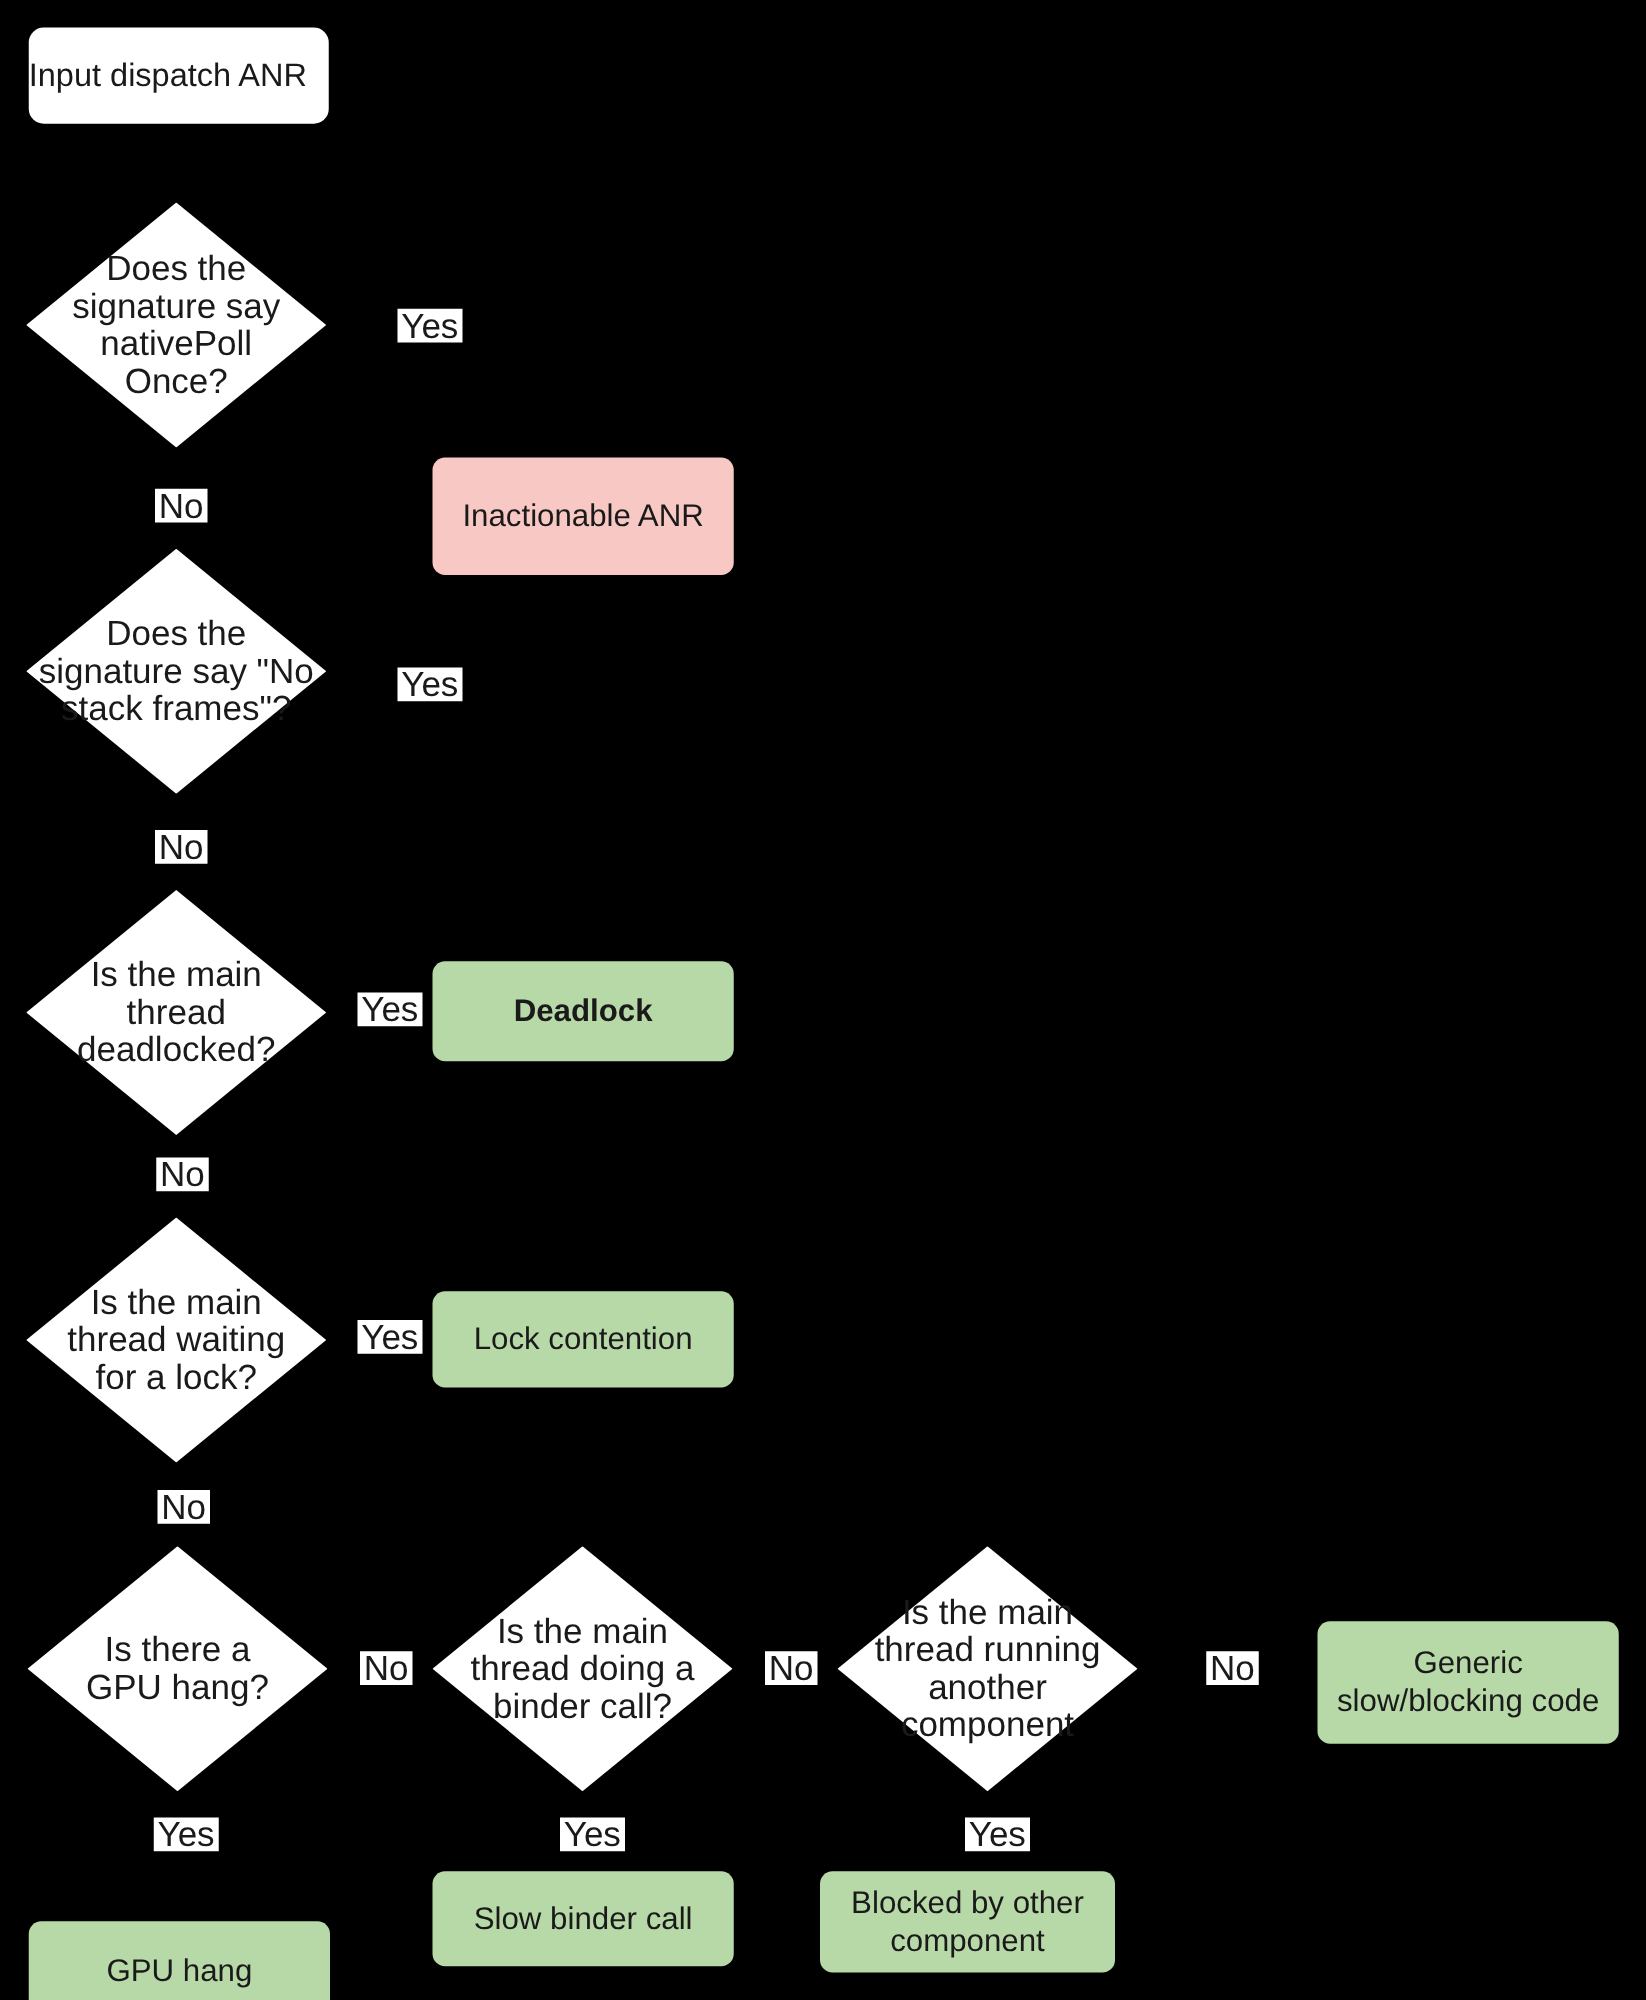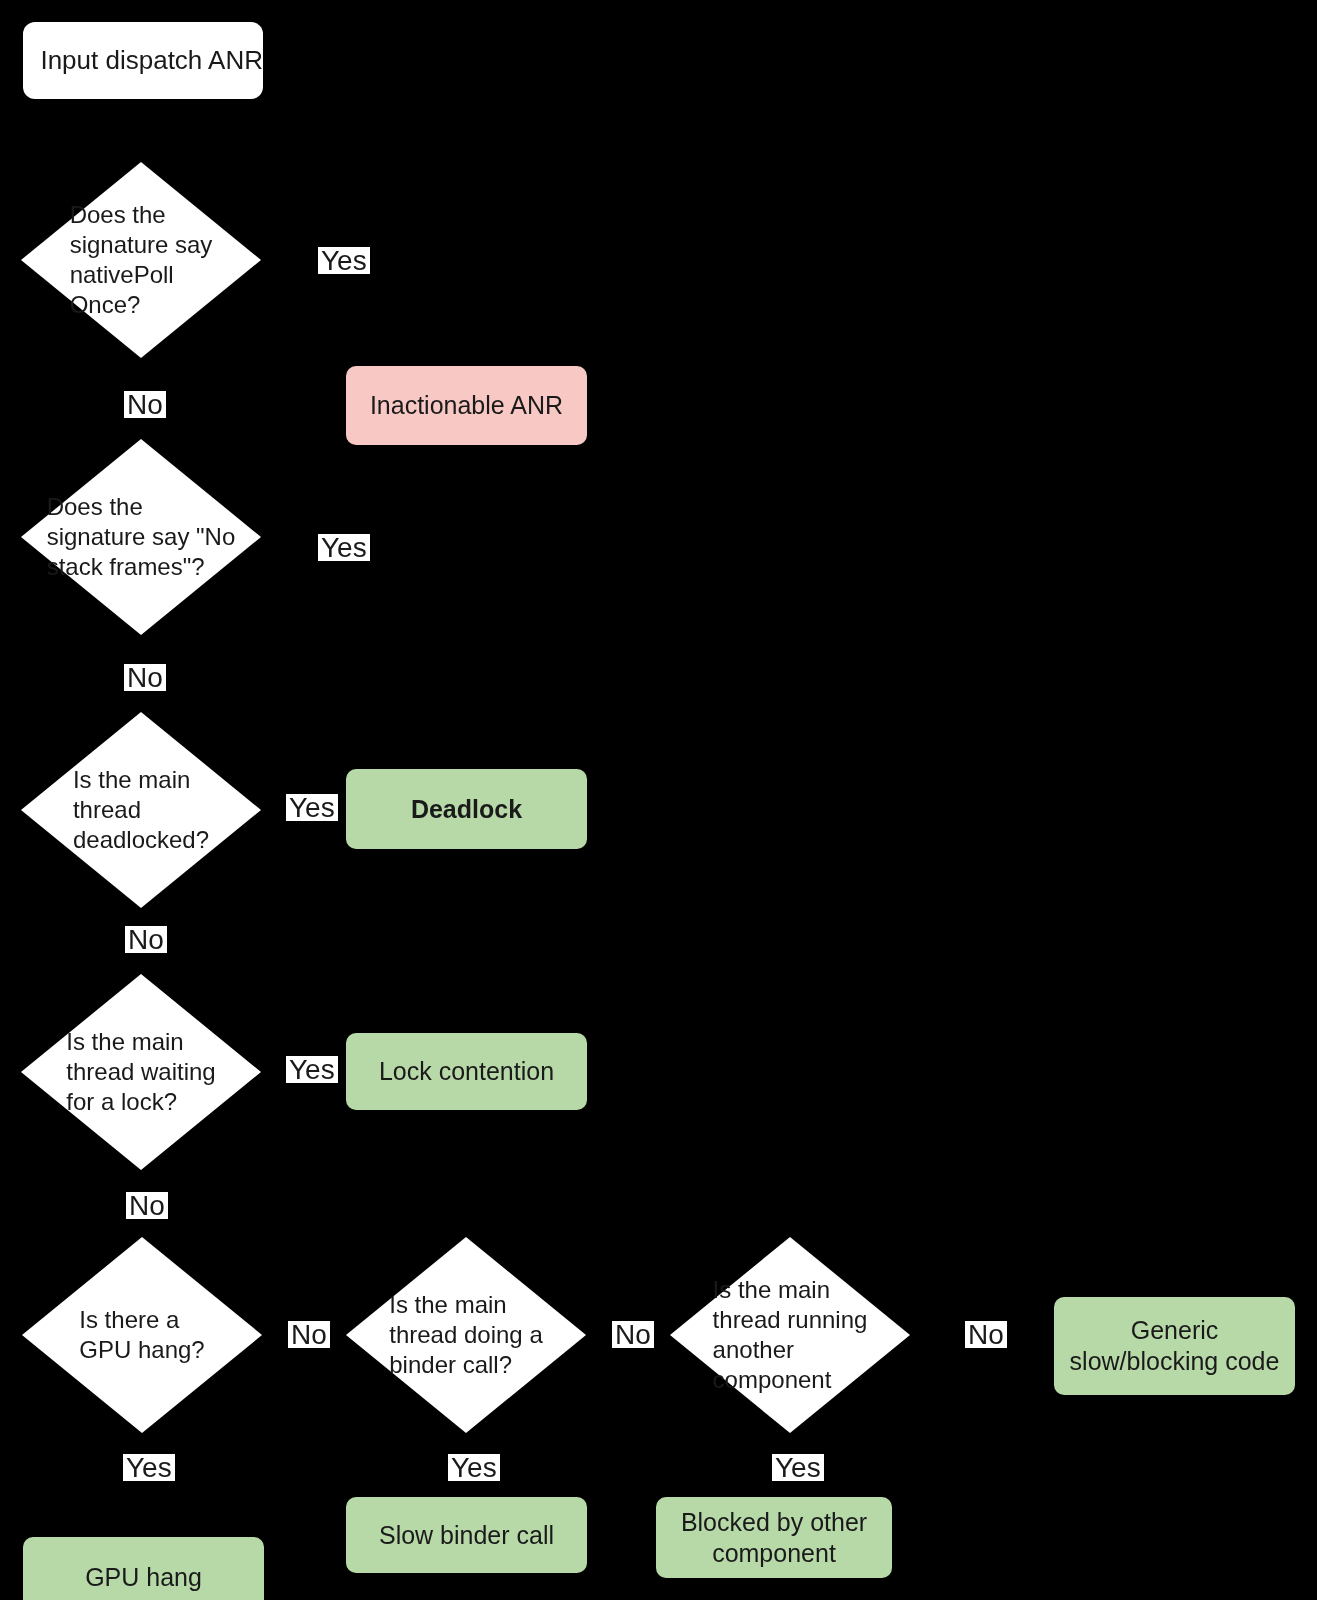--- a/index.html
+++ b/index.html
@@ -9,32 +9,32 @@
     --inactionable-fill:#f7c8c4;
     --text:#1a1a1a;
   }
   html,body{margin:0;padding:0;background:var(--bg);}
   body{font-family:"Liberation Sans","DejaVu Sans",sans-serif;color:var(--text);}
   #canvas{position:relative;width:1317px;height:1600px;background:var(--bg);overflow:hidden;}
 
   .start-box{
     position:absolute;left:23px;top:22px;width:240px;height:77px;
     background:var(--node-fill);border-radius:12px;
-    display:flex;align-items:center;justify-content:flex-end;
+    display:flex;align-items:center;justify-content:flex-start;
     font-size:26px;text-align:center;
   }
 
   .diamond{position:absolute;width:240px;height:196px;}
   .diamond svg{position:absolute;left:0;top:0;display:block;}
   .diamond polygon{fill:var(--node-fill);}
   .diamond .q{
     position:absolute;left:-12px;top:0;right:-12px;bottom:0;
     display:flex;align-items:center;justify-content:center;
-    text-align:left;white-space:pre-line;
-    font-size:24px;line-height:30px;
+    text-align:center;white-space:pre-line;
+    font-size:28px;line-height:30px;
   }
 
   .result{
     position:absolute;width:241px;border-radius:10px;
     display:flex;align-items:center;justify-content:center;
     text-align:center;white-space:pre-line;
     font-size:25px;line-height:31px;
   }
   .result.positive{background:var(--outcome-fill);}
   .result.negative{background:var(--inactionable-fill);}
@@ -47,21 +47,21 @@
   
   #d-native-poll      {left:21px; top:162px;}
   #d-no-stack-frames  {left:21px; top:439px;}
   #d-deadlocked       {left:21px; top:712px;}
   #d-waiting-lock     {left:21px; top:974px;}
   #d-gpu-hang         {left:22px; top:1237px;}
   #d-binder-call      {left:346px;top:1237px;}
   #d-another-component{left:670px;top:1237px;}
 
   
-  #o-inactionable {left:346px; top:366px; height:79px;}
+  #o-inactionable {left:346px; top:366px; height:94px;}
   #o-deadlock     {left:346px; top:769px; height:80px;font-weight:bold;}
   #o-lock         {left:346px; top:1033px;height:77px;}
   #o-gpu          {left:23px;  top:1497px;height:80px;margin-top:40px;}
   #o-binder       {left:346px; top:1497px;height:76px;}
   #o-blocked      {left:656px; top:1497px;height:81px;width:236px;}
   #o-generic      {left:1054px;top:1297px;height:98px;}
 
   
   #l-yes-1 {left:318px;top:247px;}
   #l-no-1  {left:124px;top:391px;}

